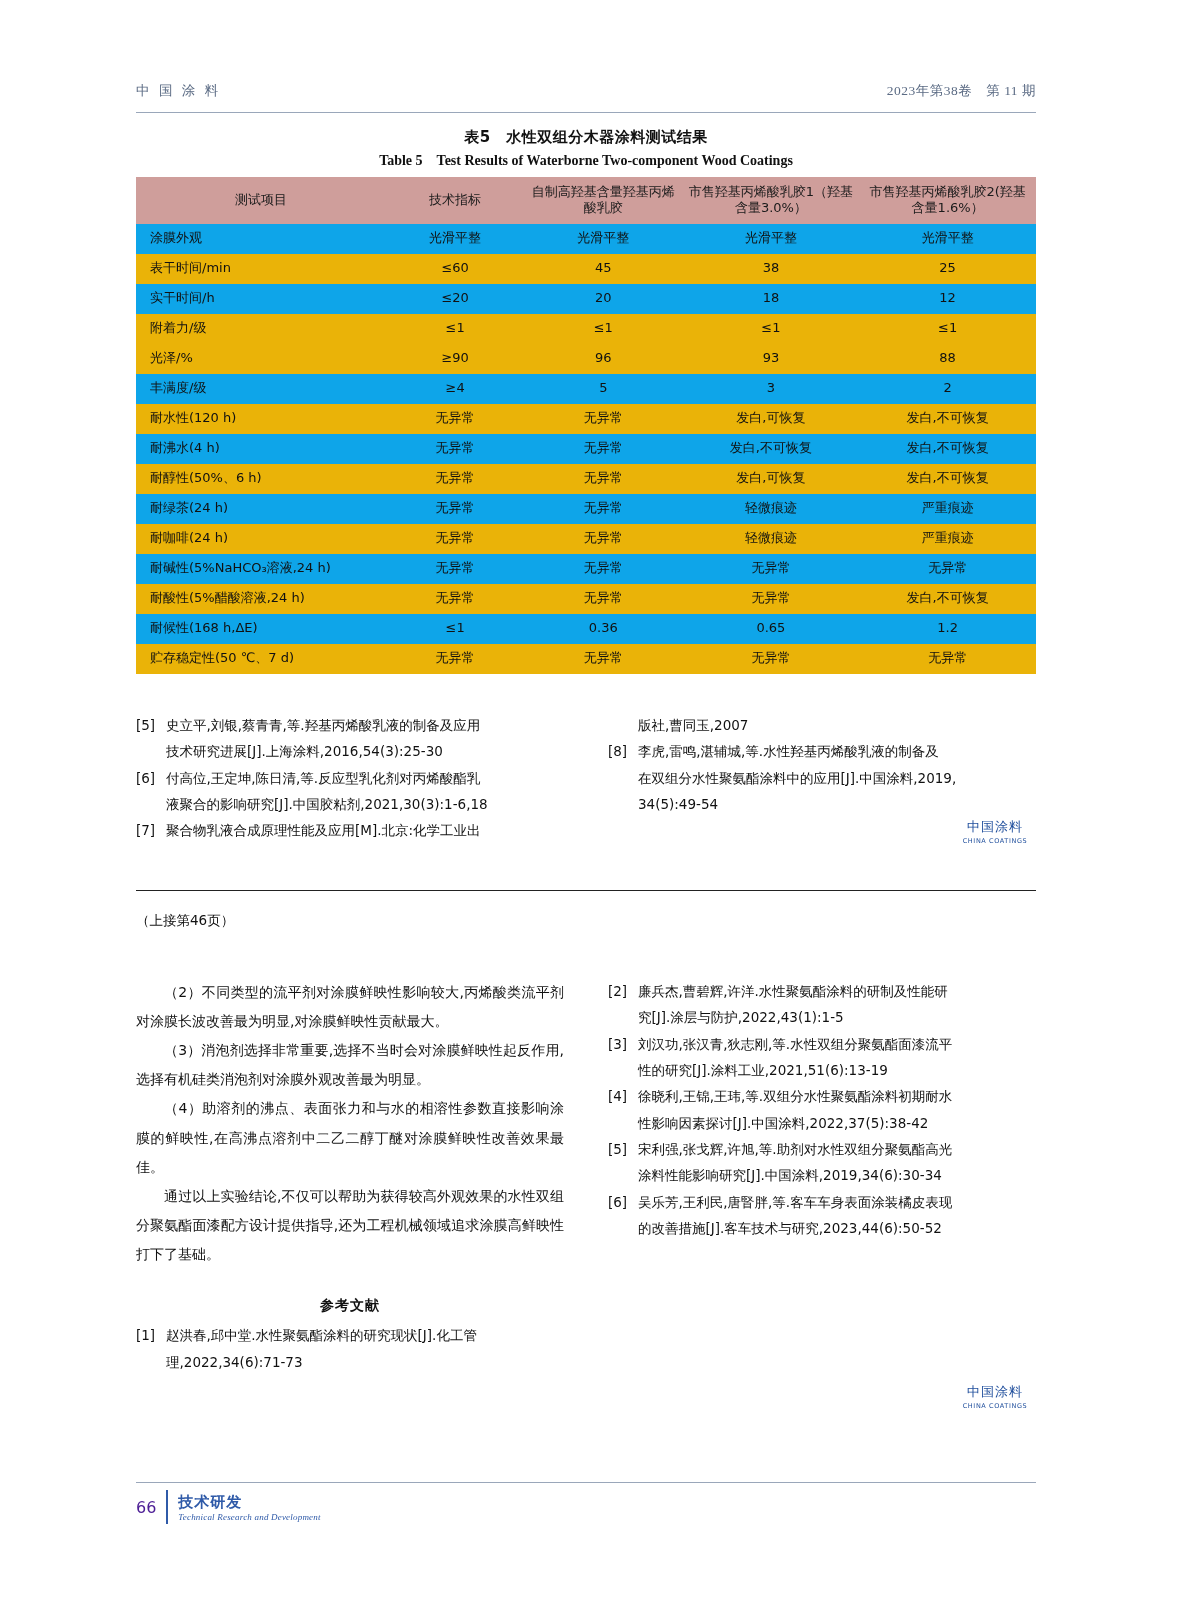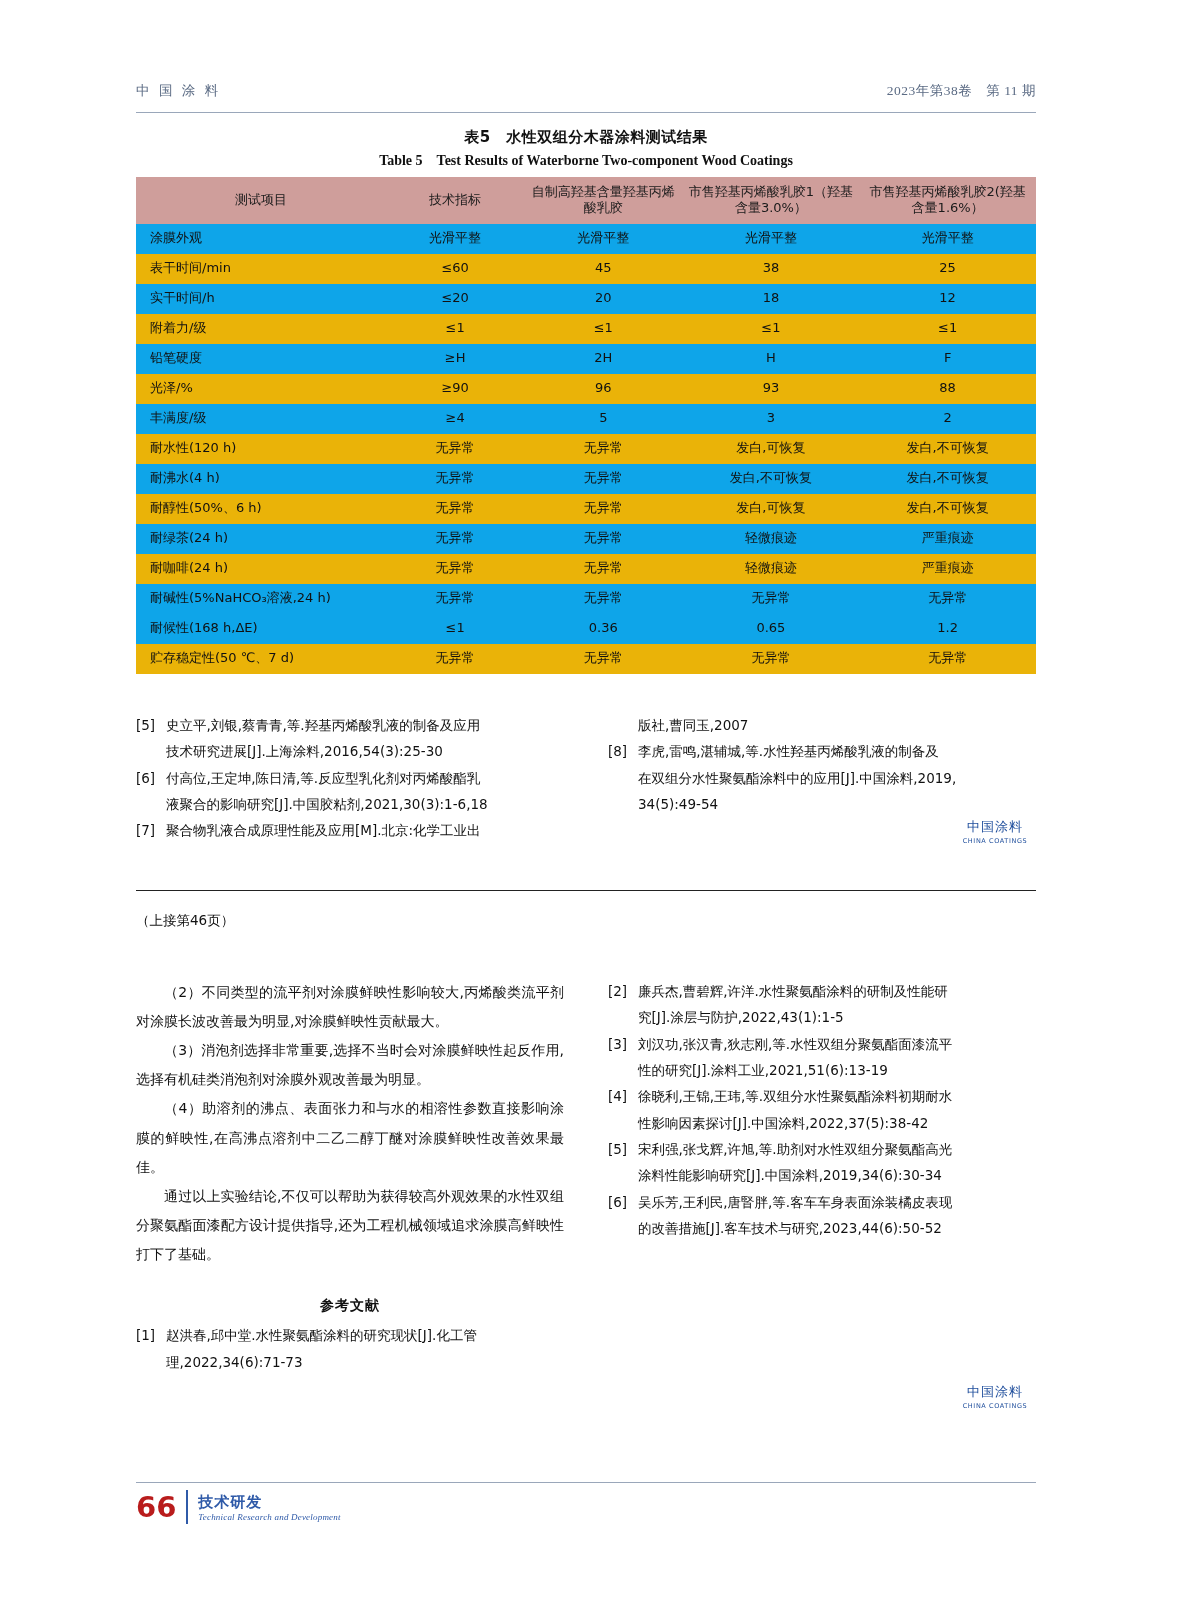--- a/index.html
+++ b/index.html
@@ -210,23 +210,23 @@
     align-items: center;
   }
   .footer-rule {
     position: absolute;
     left: 136px;
     top: 1482px;
     width: 900px;
     border-top: 1.2px solid #9aa7ba;
   }
   .footer-page {
-    color: #b91c1c;
-    font-size: 29px;
-    font-weight: bold;
+    color: #4c1d95;
+    font-size: 16px;
+    font-weight: normal;
     font-family: "DejaVu Sans", sans-serif;
     margin-right: 10px;
   }
   .footer-bar {
     width: 2px;
     height: 34px;
     background: #2f5aa8;
     margin-right: 10px;
   }
   .footer-cn {
@@ -291,27 +291,20 @@
             <td class="col4">18</td>
             <td class="col5">12</td>
           </tr>
           <tr class="odd">
             <td class="col1 first">附着力/级</td>
             <td class="col2">≤1</td>
             <td class="col3">≤1</td>
             <td class="col4">≤1</td>
             <td class="col5">≤1</td>
           </tr>
-          <tr class="even">
-            <td class="col1 first">铅笔硬度</td>
-            <td class="col2">≥H</td>
-            <td class="col3">2H</td>
-            <td class="col4">H</td>
-            <td class="col5">F</td>
-          </tr>
           <tr class="odd">
             <td class="col1 first">光泽/%</td>
             <td class="col2">≥90</td>
             <td class="col3">96</td>
             <td class="col4">93</td>
             <td class="col5">88</td>
           </tr>
           <tr class="even">
             <td class="col1 first">丰满度/级</td>
             <td class="col2">≥4</td>
@@ -353,20 +346,27 @@
             <td class="col3">无异常</td>
             <td class="col4">轻微痕迹</td>
             <td class="col5">严重痕迹</td>
           </tr>
           <tr class="even">
             <td class="col1 first">耐碱性(5%NaHCO₃溶液,24 h)</td>
             <td class="col2">无异常</td>
             <td class="col3">无异常</td>
             <td class="col4">无异常</td>
             <td class="col5">无异常</td>
+          </tr>
+          <tr class="odd">
+            <td class="col1 first">耐酸性(5%醋酸溶液,24 h)</td>
+            <td class="col2">无异常</td>
+            <td class="col3">无异常</td>
+            <td class="col4">无异常</td>
+            <td class="col5">发白,不可恢复</td>
           </tr>
           <tr class="even">
             <td class="col1 first">耐候性(168 h,ΔE)</td>
             <td class="col2">≤1</td>
             <td class="col3">0.36</td>
             <td class="col4">0.65</td>
             <td class="col5">1.2</td>
           </tr>
           <tr class="odd">
             <td class="col1 first">贮存稳定性(50 ℃、7 d)</td>

